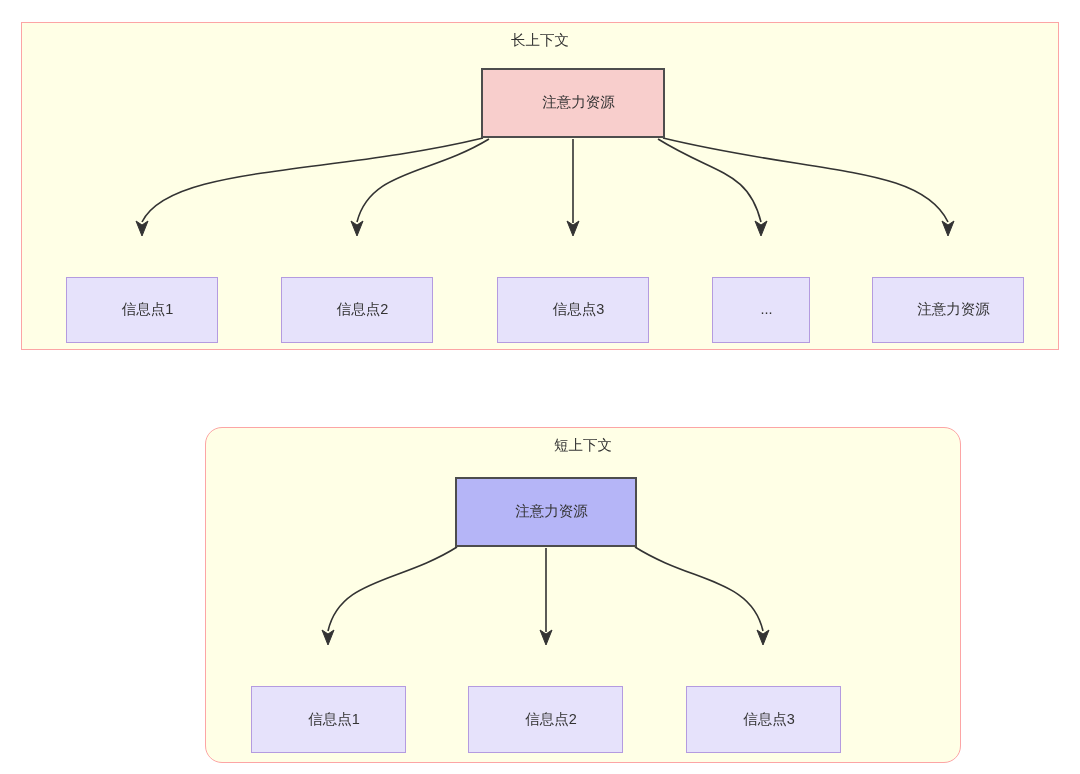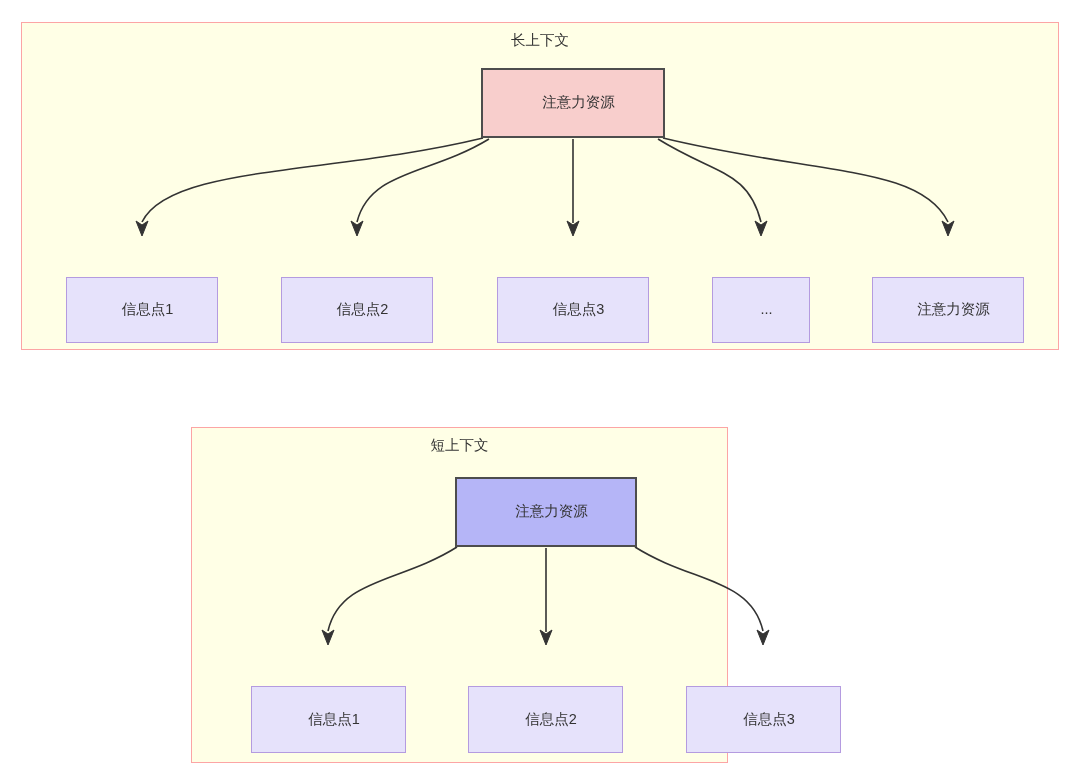--- a/index.html
+++ b/index.html
@@ -29,24 +29,25 @@
     border: 1px solid #fca5a5;
     box-sizing: border-box;
   }
   #group-long {
     left: 21px;
     top: 22px;
     width: 1038px;
     height: 328px;
   }
   #group-short {
-    left: 191px;
+    left: 205px;
     top: 427px;
-    width: 537px;
+    width: 756px;
     height: 336px;
+    border-radius: 17px;
   }
 
   .group-title {
     position: absolute;
     width: 100%;
     text-align: center;
     top: 8px;
     left: 0;
     font-size: 14.5px;
     color: #333333;

